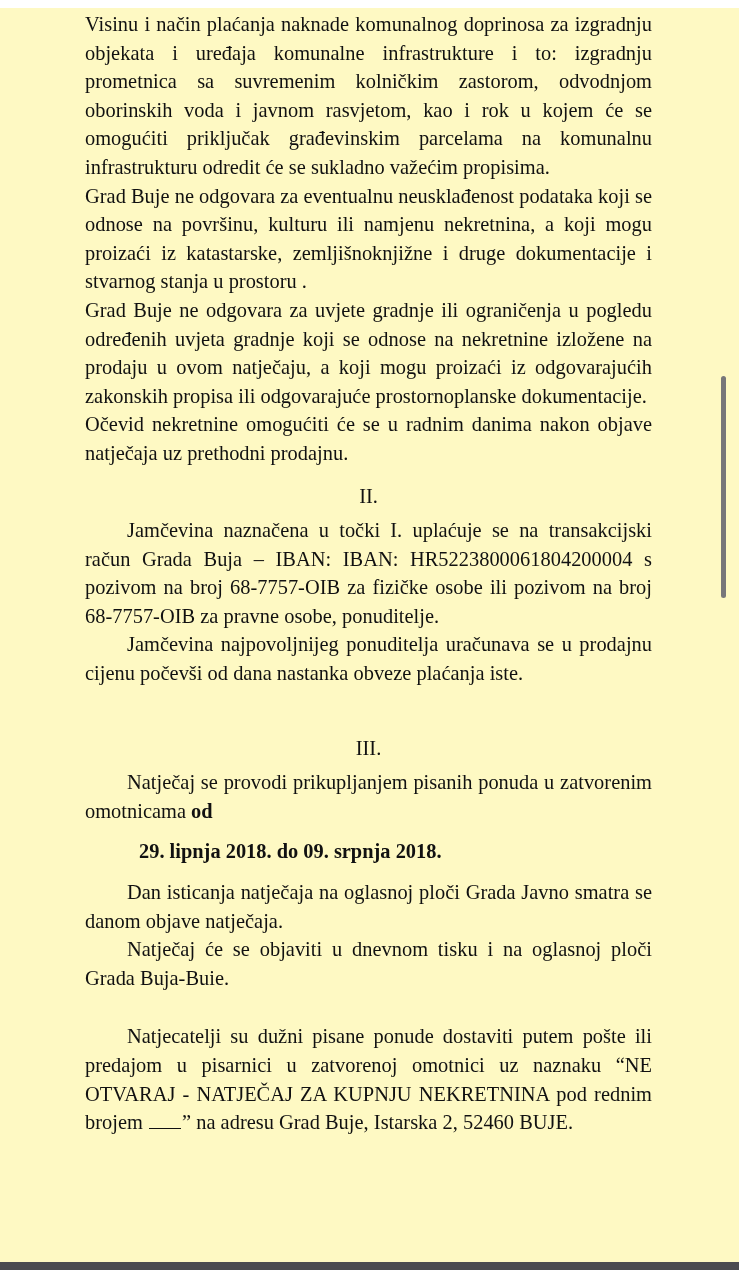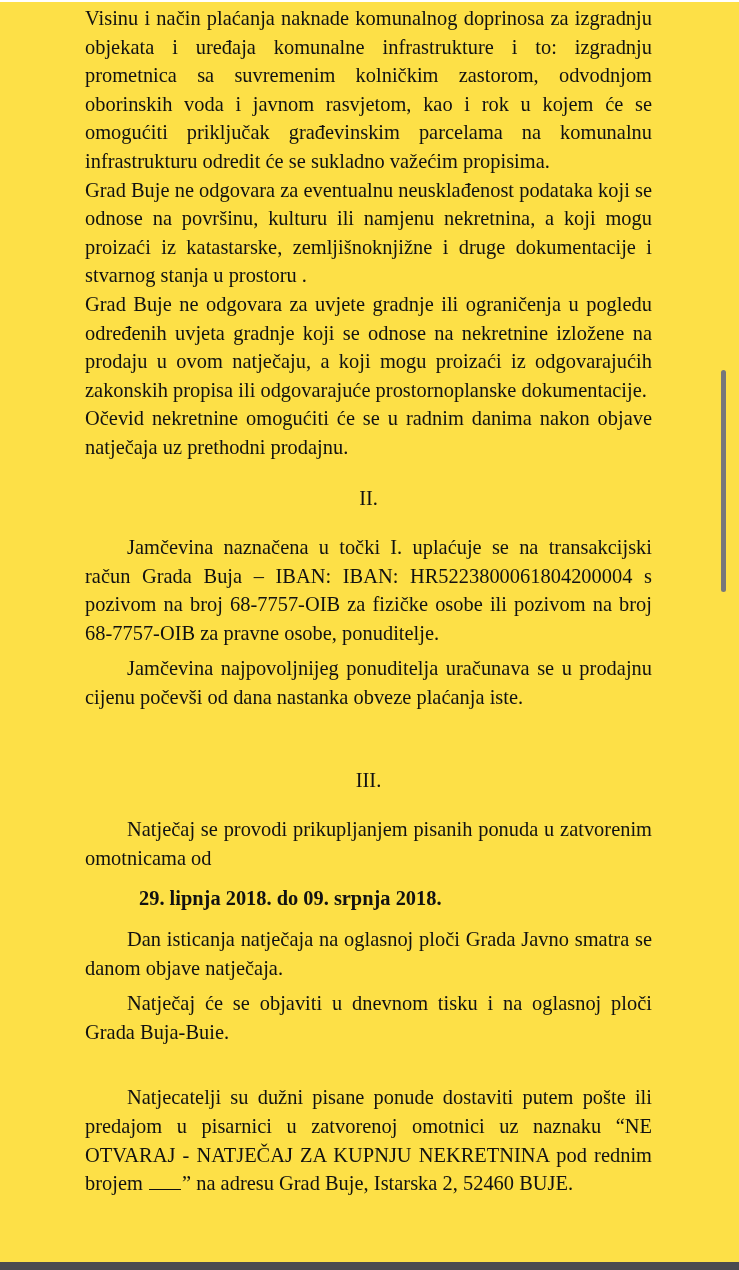--- a/index.html
+++ b/index.html
@@ -12,24 +12,24 @@
     height: 1270px;
     position: relative;
     overflow: hidden;
     font-family: "Liberation Serif", "DejaVu Serif", serif;
     color: #111111;
   }
 
   #doc {
     position: absolute;
     left: 0;
-    top: 2px;
+    top: 8px;
     width: 739px;
     height: 1262px;
-    background: #fde047;
+    background: #fef9c3;
     overflow: hidden;
   }
 
   .text-col {
     position: absolute;
     left: 85px;
     top: 2px;
     width: 567px;
   }
 
@@ -39,36 +39,35 @@
     line-height: 28.6px;
     text-align: justify;
     text-justify: inter-word;
     -webkit-hyphens: none;
     hyphens: none;
     letter-spacing: 0.02px;
   }
 
   p.para.indent {
     text-indent: 42px;
-    margin-top: 7px;
   }
 
   .center {
     text-align: center;
-    margin: 8px;
+    margin: 0;
     font-size: 20.4px;
     line-height: 28.6px;
   }
 
   .gap-sm { height: 6px; }
   .gap-md { height: 14px; }
   .gap-lg { height: 30px; }
   .gap-xl { height: 46px; }
 
-  .b { font-weight: normal; }
+  .b { font-weight: bold; }
 
   .bold-line {
     margin: 12px;
     font-size: 20.4px;
     line-height: 28.6px;
     font-weight: bold;
     padding-left: 42px;
     text-align: left;
   }
 

